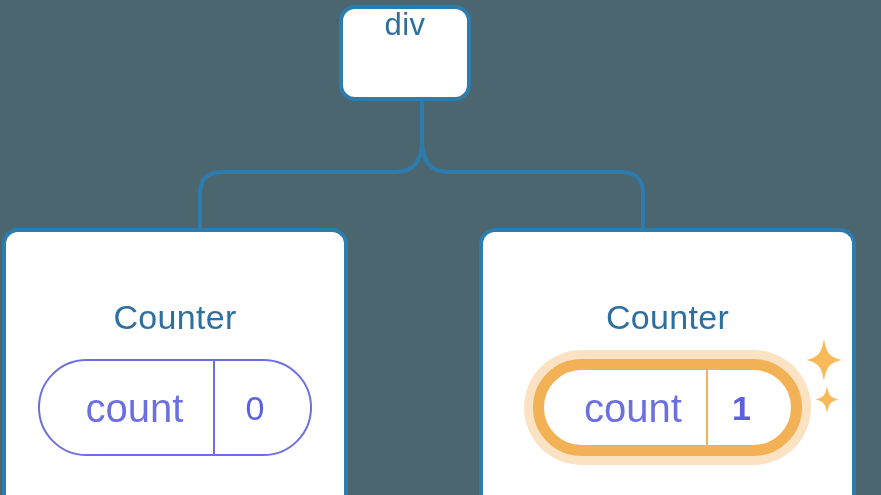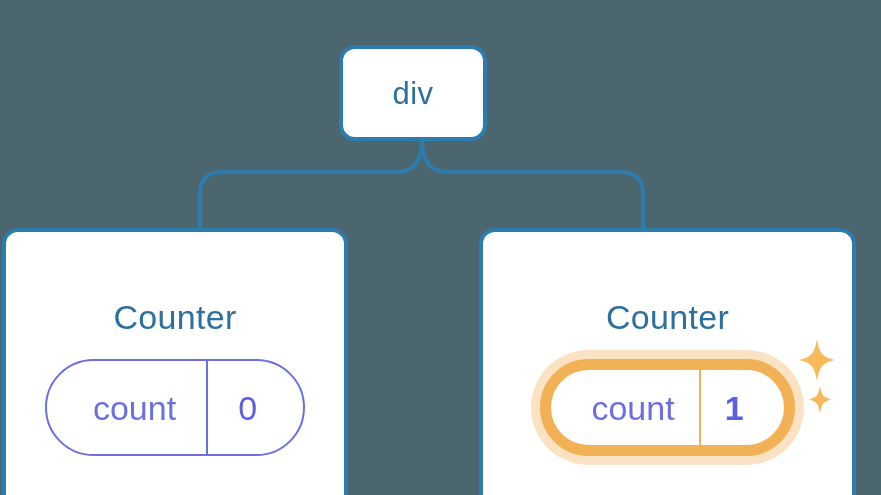--- a/index.html
+++ b/index.html
@@ -39,24 +39,22 @@
     box-sizing: border-box;
     display: flex;
     flex-direction: column;
     align-items: center;
   }
 
   
   #node-div {
     left: 339px;
     top: 5px;
-    width: 148px;
+    width: 132px;
     height: 96px;
-    justify-content: center;
-    margin-top: 40px;
   }
   .node-tag {
     font-size: 31px;
     color: #2d6f9e;
     letter-spacing: 0.5px;
     line-height: 1;
   }
 
   
   .component-card {
@@ -102,21 +100,21 @@
     height: 97px;
     border: 2px solid #6c6fe0;
     border-radius: 49px;
     box-sizing: border-box;
     background: #ffffff;
   }
   .hook-key {
     display: flex;
     align-items: center;
     justify-content: center;
-    font-size: 34px;
+    font-size: 40px;
     color: #6c6fe0;
     padding: 0 30px 0 46px;
     line-height: 1;
   }
   .hook-divider {
     width: 2px;
     background: #6c6fe0;
     flex: 0 0 auto;
   }
   .hook-value {

